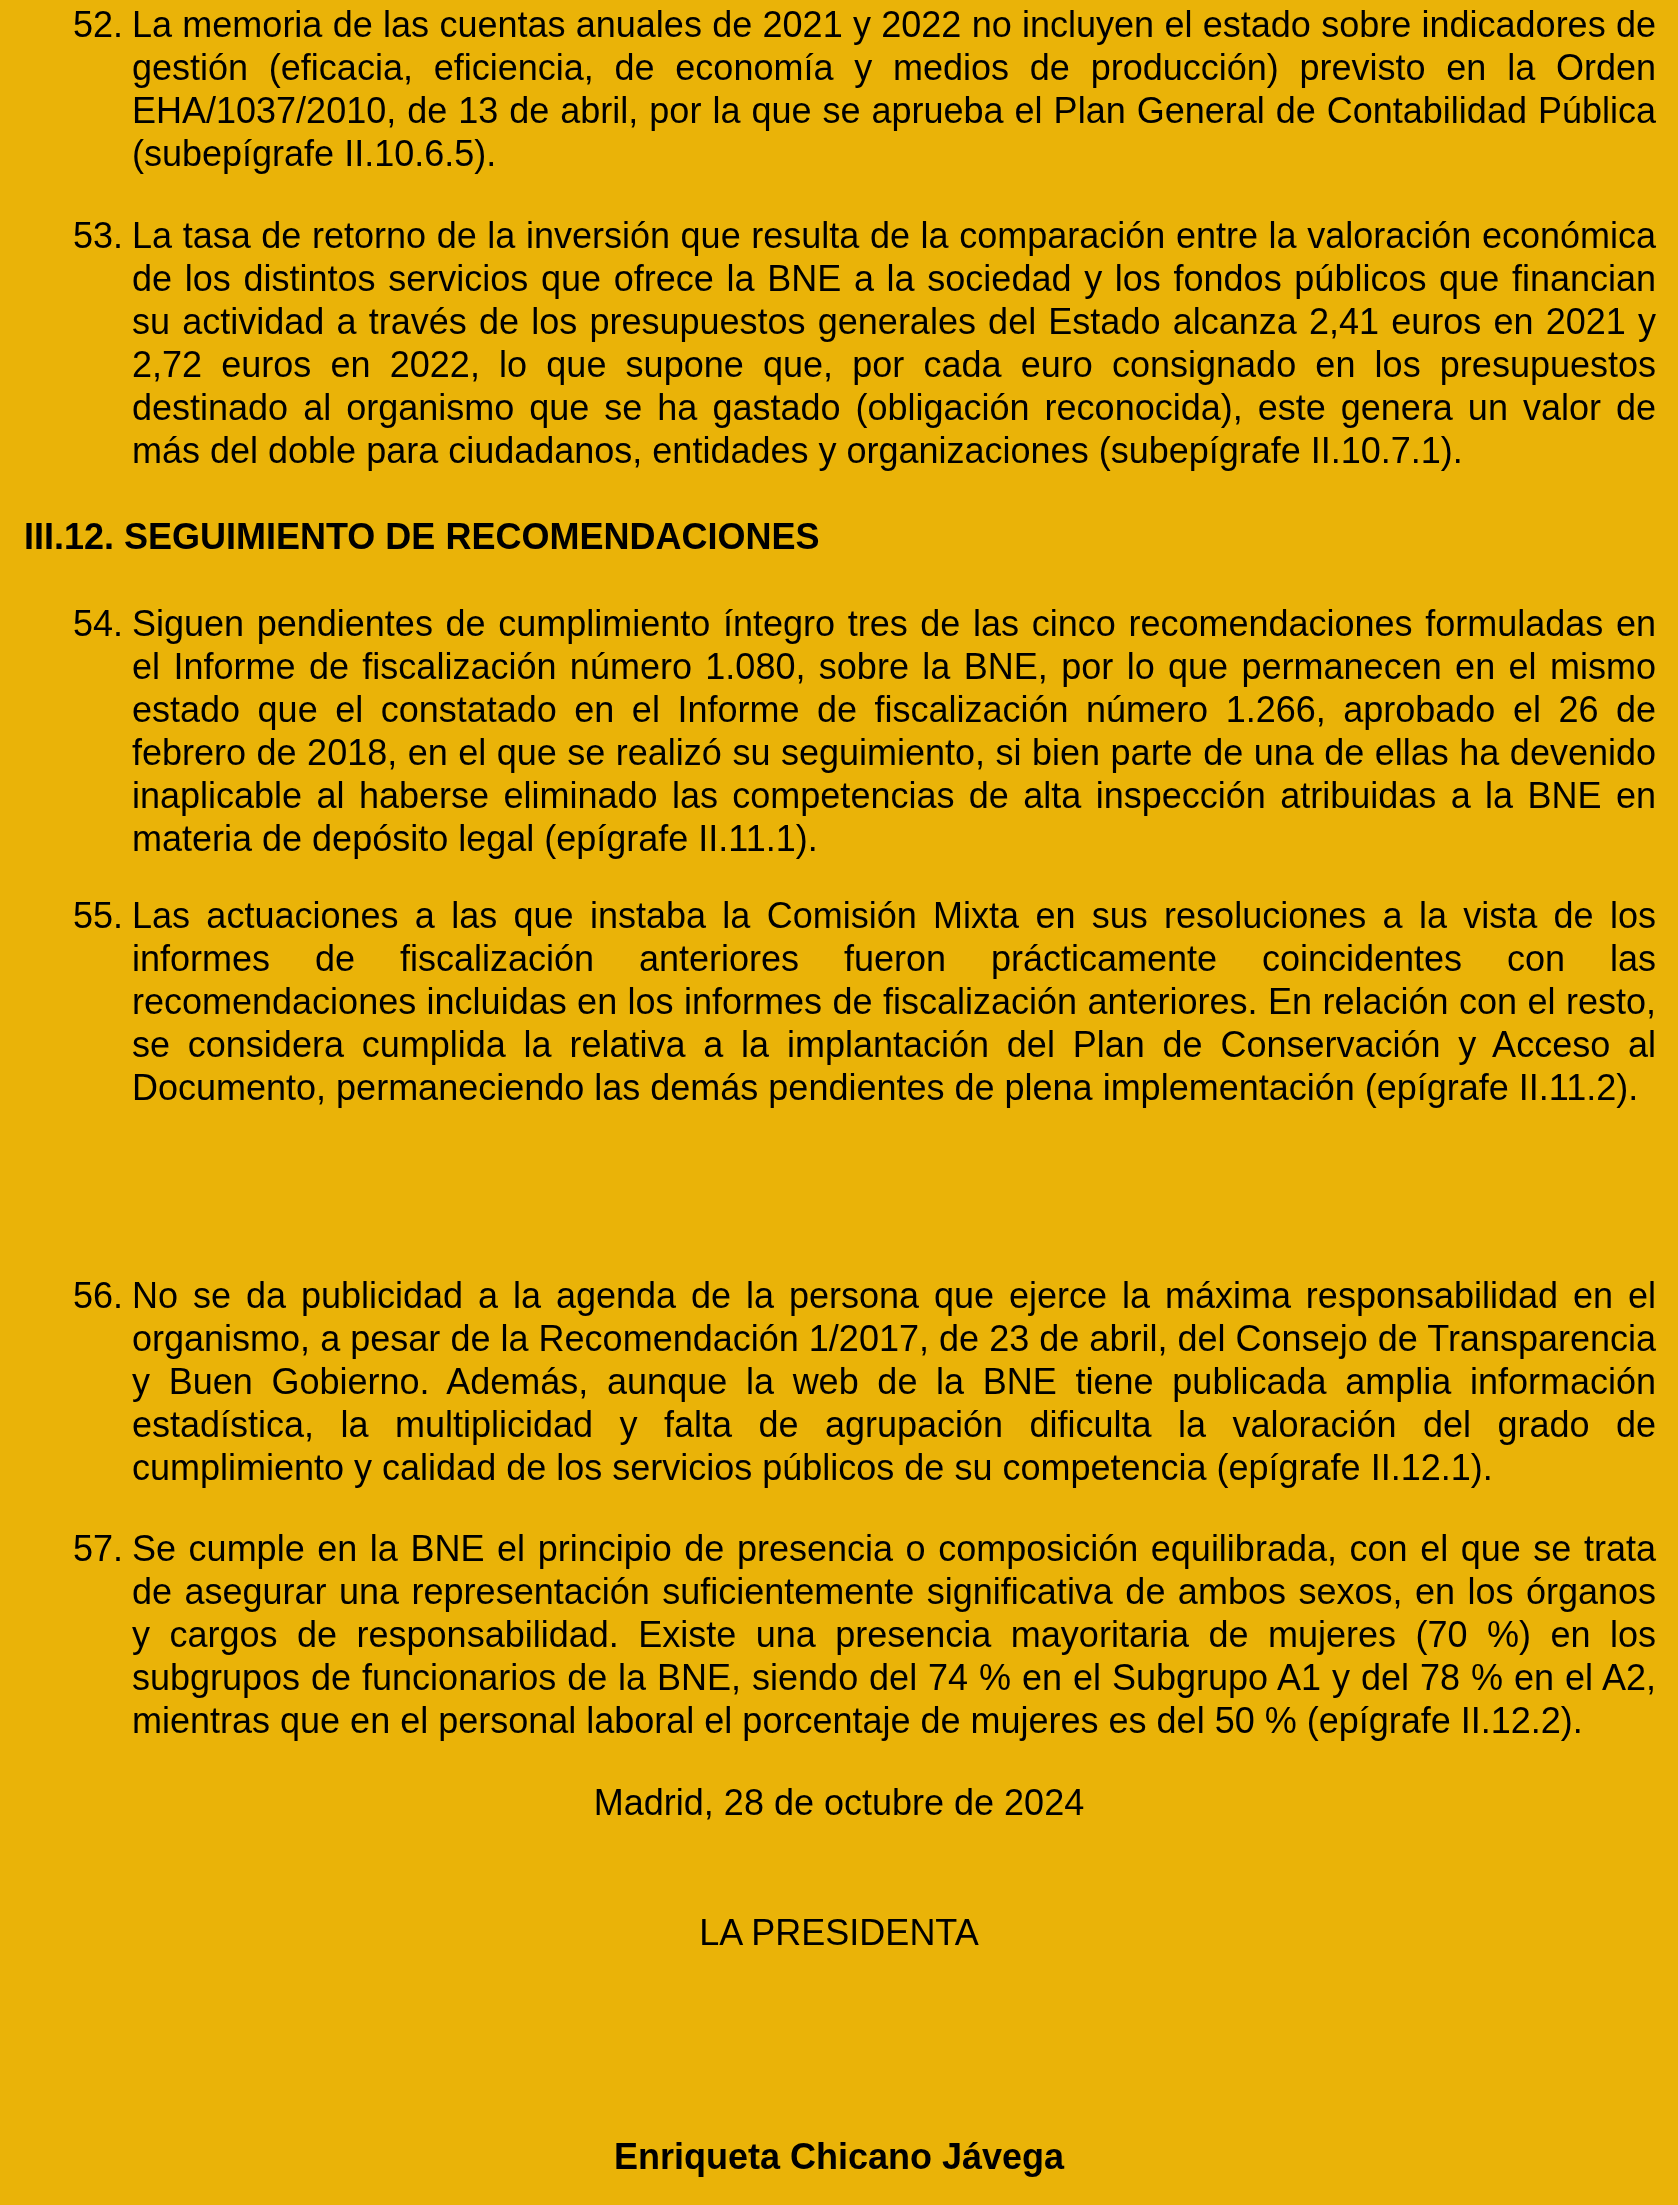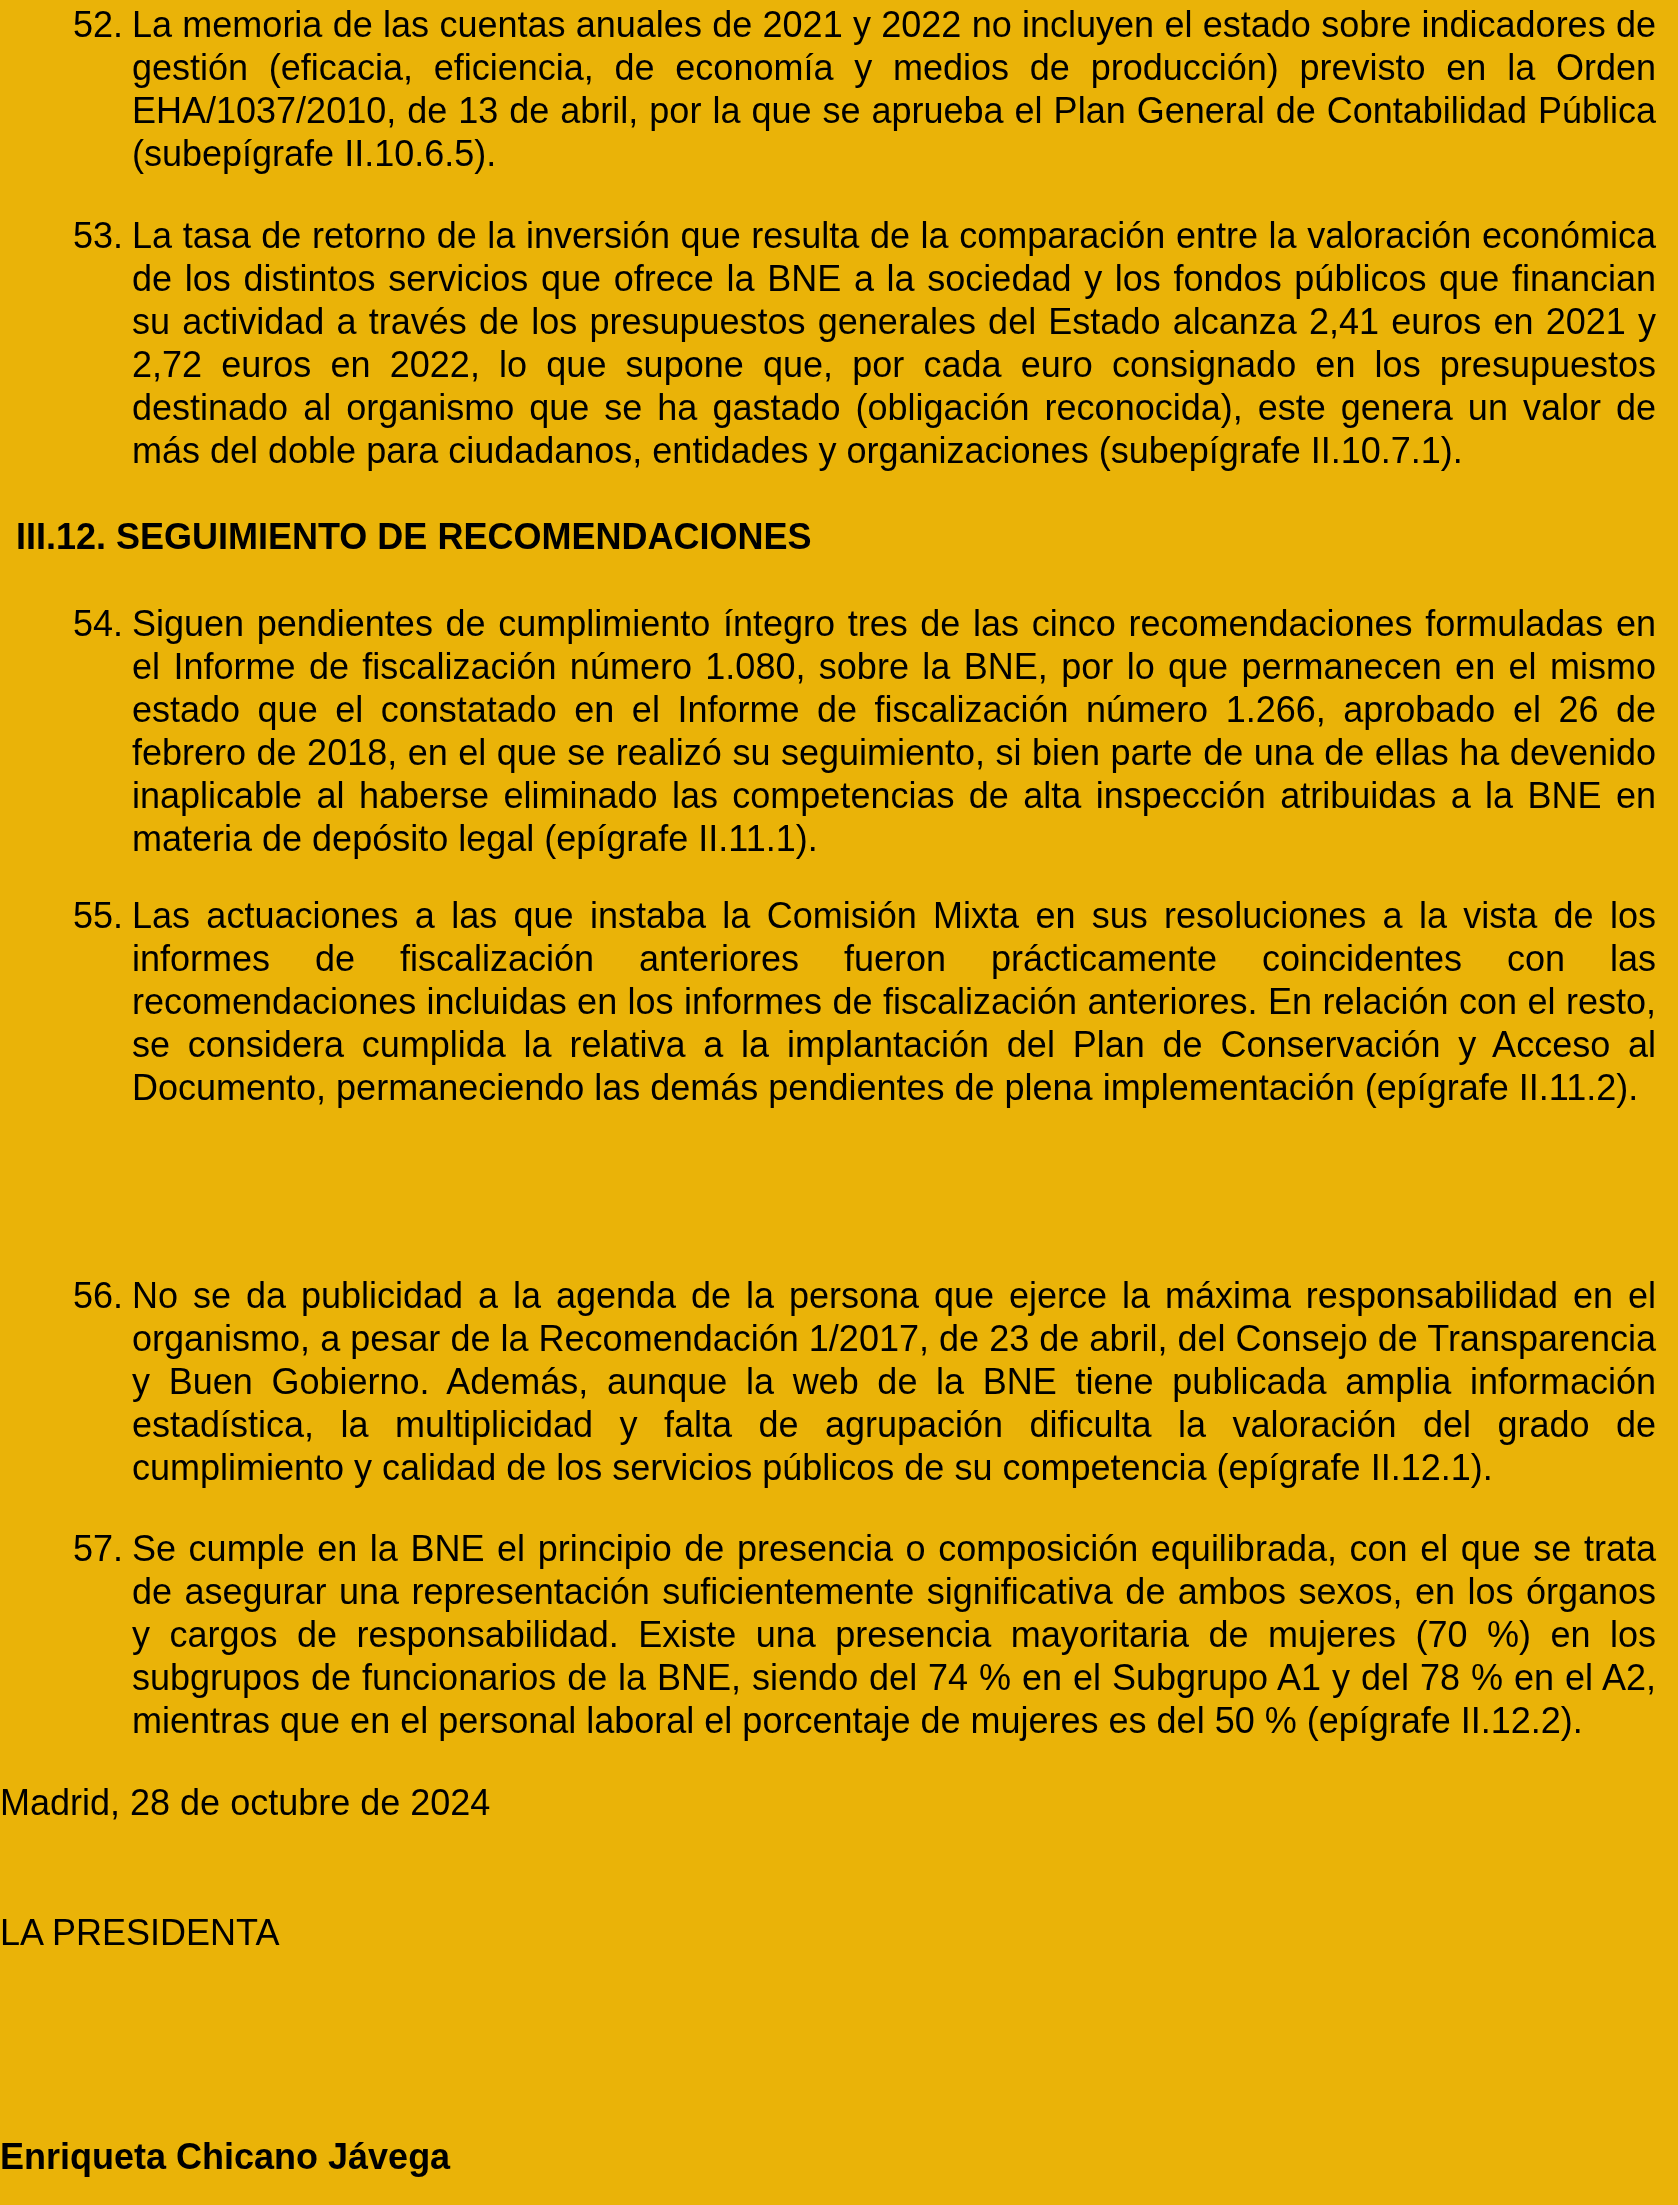--- a/index.html
+++ b/index.html
@@ -34,25 +34,27 @@
     left: 16px;
     width: 1543px;
     padding-left: 100px;
     text-indent: -100px;
     font-weight: bold;
   }
   .heading .num {
     display: inline-block;
     width: 100px;
     text-indent: 0;
+    margin-left: 8px;
   }
   .center-line {
     position: absolute;
     left: 0;
     width: 1678px;
+    text-align: center;
   }
 </style>
 </head>
 <body>
 
 <div class="page">
 
   <div class="para" style="top: 3.2px;"><span class="num">52.</span><span>La memoria de las cuentas anuales de 2021 y 2022 no incluyen el estado sobre indicadores de gestión (eficacia, eficiencia, de economía y medios de producción) previsto en la Orden EHA/1037/2010, de 13 de abril, por la que se aprueba el Plan General de Contabilidad Pública (subepígrafe II.10.6.5).</span></div>
 
   <div class="para" style="top: 214px;"><span class="num">53.</span><span>La tasa de retorno de la inversión que resulta de la comparación entre la valoración económica de los distintos servicios que ofrece la BNE a la sociedad y los fondos públicos que financian su actividad a través de los presupuestos generales del Estado alcanza 2,41 euros en 2021 y 2,72 euros en 2022, lo que supone que, por cada euro consignado en los presupuestos destinado al organismo que se ha gastado (obligación reconocida), este genera un valor de más del doble para ciudadanos, entidades y organizaciones (subepígrafe II.10.7.1).</span></div>

